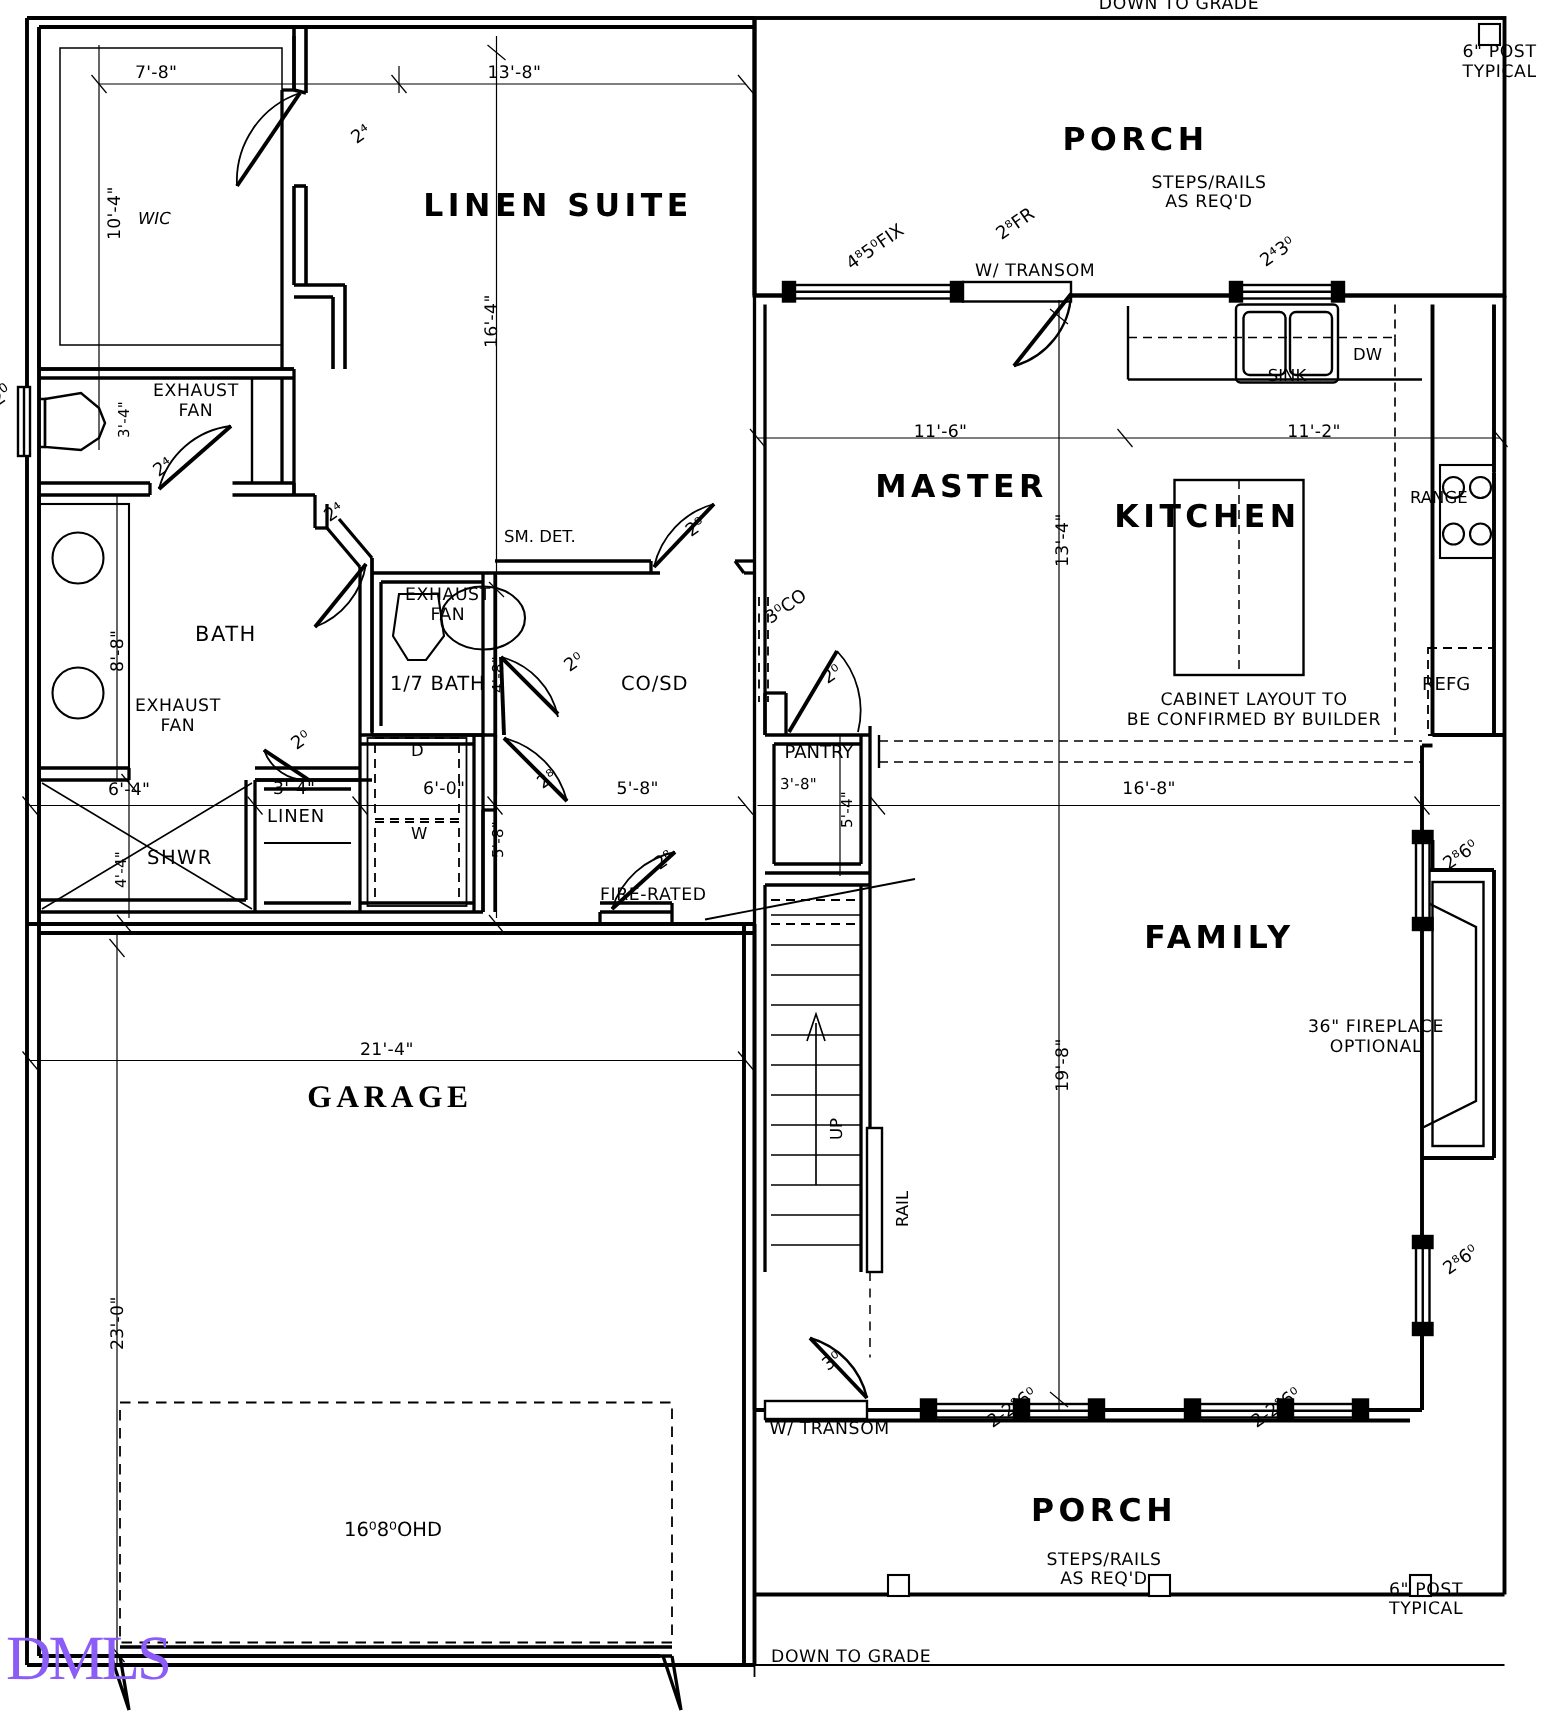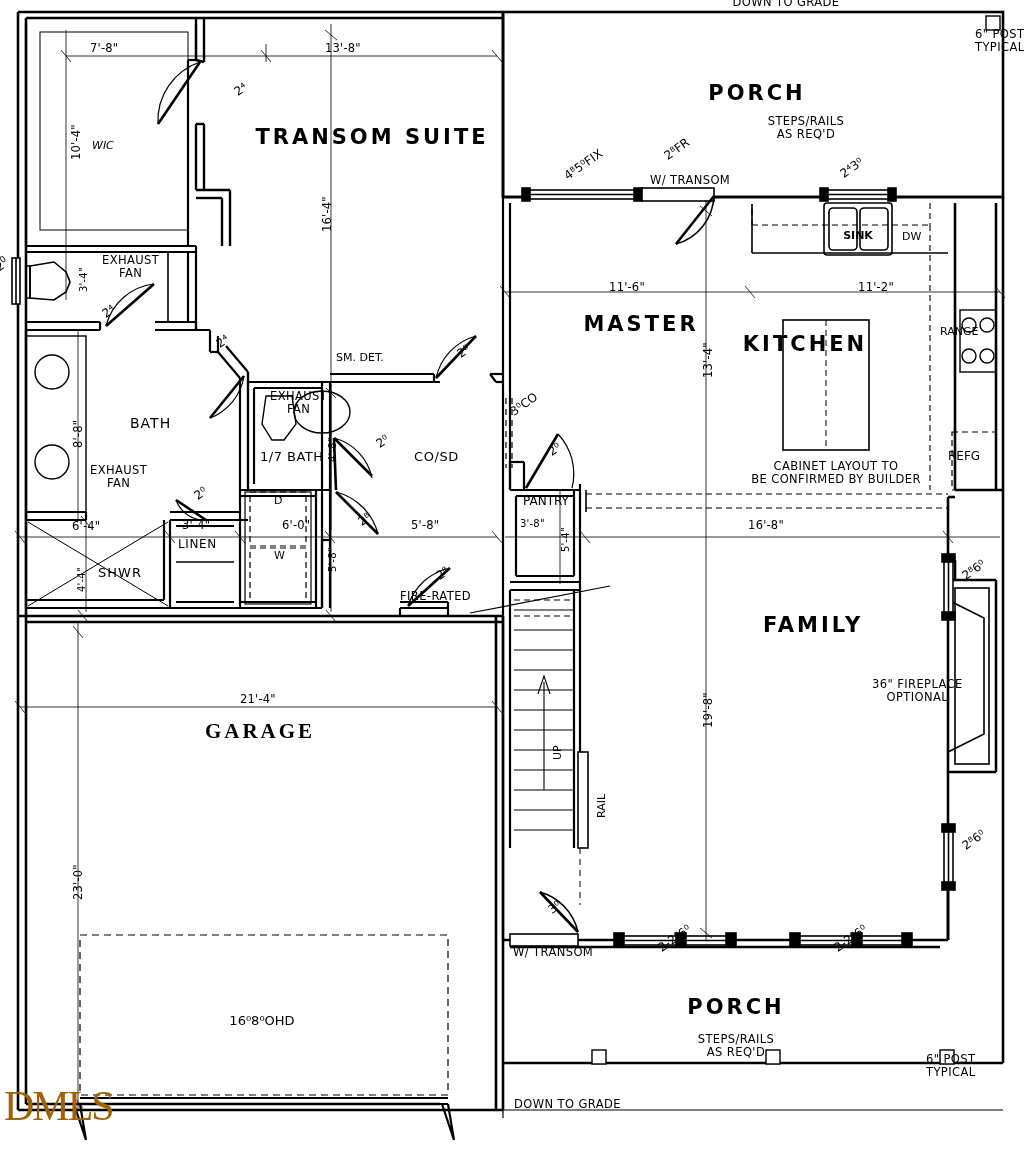--- a/index.html
+++ b/index.html
@@ -10,21 +10,21 @@
   .lbl{position:absolute;color:#000;white-space:pre;line-height:1.12;}
   .room{font-family:"DejaVu Sans", sans-serif;font-weight:700;letter-spacing:3px;font-size:21px;}
   .note{font-family:"DejaVu Sans", sans-serif;font-size:11.5px;letter-spacing:.4px;}
   .note.c{text-align:center;}
   .dim{font-family:"DejaVu Sans", sans-serif;font-size:11.5px;letter-spacing:.2px;}
   .small{font-family:"DejaVu Sans", sans-serif;font-size:11px;}
   .sz{font-family:"DejaVu Sans", sans-serif;font-size:12px;}
   .sz sup{font-size:8.5px;vertical-align:super;}
   .rot90{transform:rotate(-90deg);transform-origin:left top;}
   .rotm{transform:rotate(-35deg);transform-origin:left top;}
-  .wm{position:absolute;font-family:"Liberation Serif", serif;font-size:42px;color:#a16207;letter-spacing:-2px;}
+  .wm{position:absolute;font-family:"Liberation Serif", serif;font-size:42px;color:#8b5cf6;letter-spacing:-2px;}
   .ctr{transform:translateX(-50%);}
 </style>
 </head>
 <body>
 
 <div id="sheet">
 
 <svg width="1033" height="1152" viewBox="0 0 1033 1152">
   <g fill="none" stroke="#000" stroke-width="1">
 
@@ -527,21 +527,21 @@
   </g>
 
   </g>
 </svg>
 
 <div class="lbl note c ctr" style="left:786px; top:-4px;">DOWN TO GRADE</div>
 <div class="lbl room ctr" style="left:757px; top:82px;">PORCH</div>
 <div class="lbl note c ctr" style="left:806px; top:115px;"><span>STEPS/RAILS<br>AS REQ'D</span></div>
 <div class="lbl note" style="left:975px; top:28px;">6" POST<br>TYPICAL</div>
 
-<div class="lbl room ctr" style="left:372px; top:126px;">TRANSOM SUITE</div>
+<div class="lbl room ctr" style="left:372px; top:126px;">LINEN SUITE</div>
 <div class="lbl small" style="left:92px; top:140px;font-style:italic;">WIC</div>
 <div class="lbl dim" style="left:90px; top:42px;">7'-8"</div>
 <div class="lbl dim rot90" style="left:70px; top:160px;">10'-4"</div>
 <div class="lbl dim" style="left:325px; top:42px;">13'-8"</div>
 <div class="lbl dim rot90" style="left:321px; top:232px;">16'-4"</div>
 <div class="lbl sz rotm" style="left:232px; top:88px;"><span>2⁴</span></div>
 
 <div class="lbl small" style="left:336px; top:352px;">SM. DET.</div>
 
 <div class="lbl note c" style="left:102px; top:254px;"><span>EXHAUST<br>FAN</span></div>
@@ -591,21 +591,21 @@
 
 <div class="lbl small" style="left:523px; top:495px; font-size:12px;">PANTRY</div>
 <div class="lbl dim" style="left:520px; top:518px; font-size:10px;">3'-8"</div>
 <div class="lbl dim rot90" style="left:560px; top:552px; font-size:10px;">5'-4"</div>
 <div class="lbl sz rotm" style="left:546px; top:448px;"><span>2⁰</span></div>
 
 <div class="lbl room ctr" style="left:805px; top:333px;">KITCHEN</div>
 <div class="lbl dim ctr" style="left:876px; top:281px;">11'-2"</div>
 <div class="lbl dim rot90" style="left:702px; top:378px;">13'-4"</div>
 <div class="lbl note c ctr" style="left:836px; top:460px;"><span>CABINET LAYOUT TO<br>BE CONFIRMED BY BUILDER</span></div>
-<div class="lbl small ctr" style="left:858px; top:230px; font-size:11px;font-weight:bold;">SINK</div>
+<div class="lbl small ctr" style="left:858px; top:245px; font-size:11px;">SINK</div>
 <div class="lbl small" style="left:902px; top:231px; font-size:11px;">DW</div>
 <div class="lbl small" style="left:940px; top:326px; font-size:11px;">RANGE</div>
 <div class="lbl small" style="left:948px; top:450px; font-size:12px;">REFG</div>
 <div class="lbl sz rotm" style="left:838px; top:170px;"><span>2⁴3⁰</span></div>
 
 <div class="lbl room ctr" style="left:813px; top:614px;">FAMILY</div>
 <div class="lbl dim ctr" style="left:766px; top:519px;">16'-8"</div>
 <div class="lbl dim rot90" style="left:702px; top:728px;">19'-8"</div>
 <div class="lbl note c" style="left:872px; top:678px;"><span>36" FIREPLACE<br>OPTIONAL</span></div>
 <div class="lbl sz rotm" style="left:960px; top:572px;"><span>2⁸6⁰</span></div>

